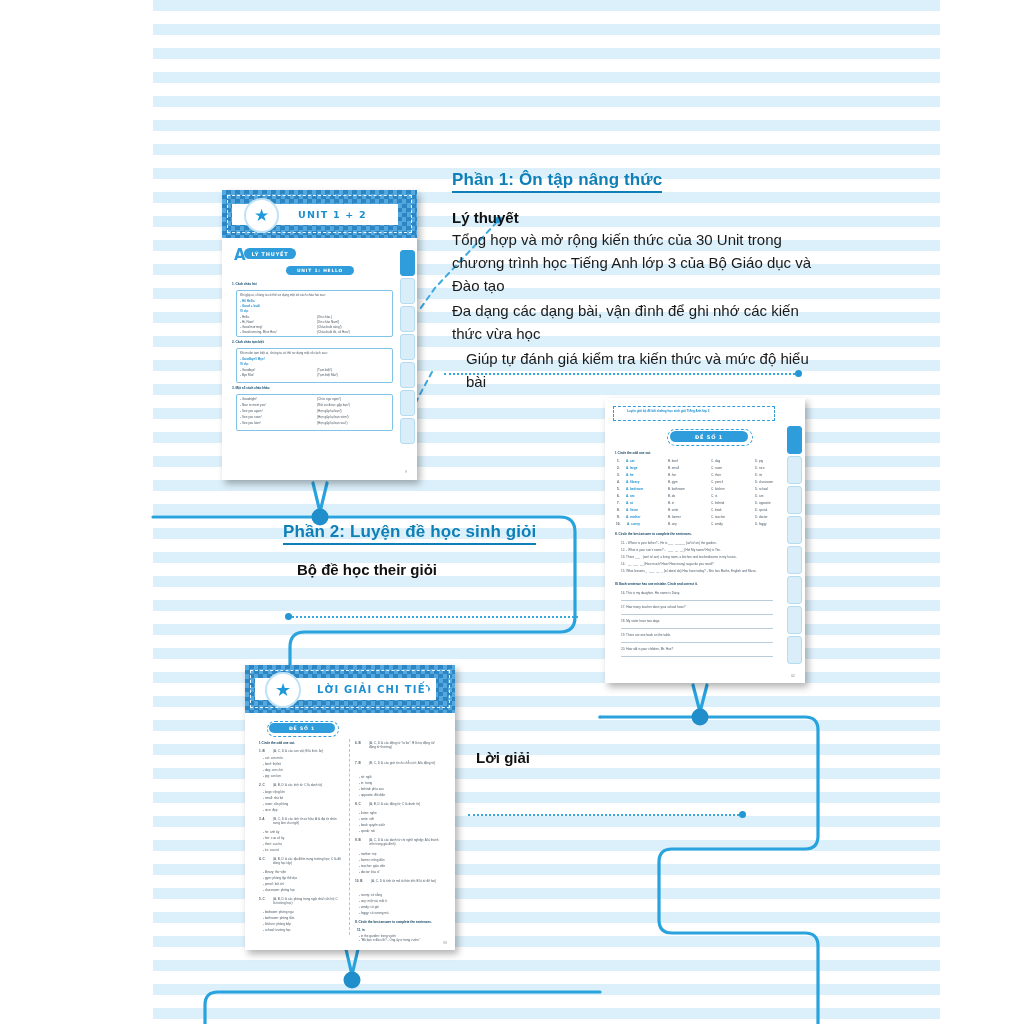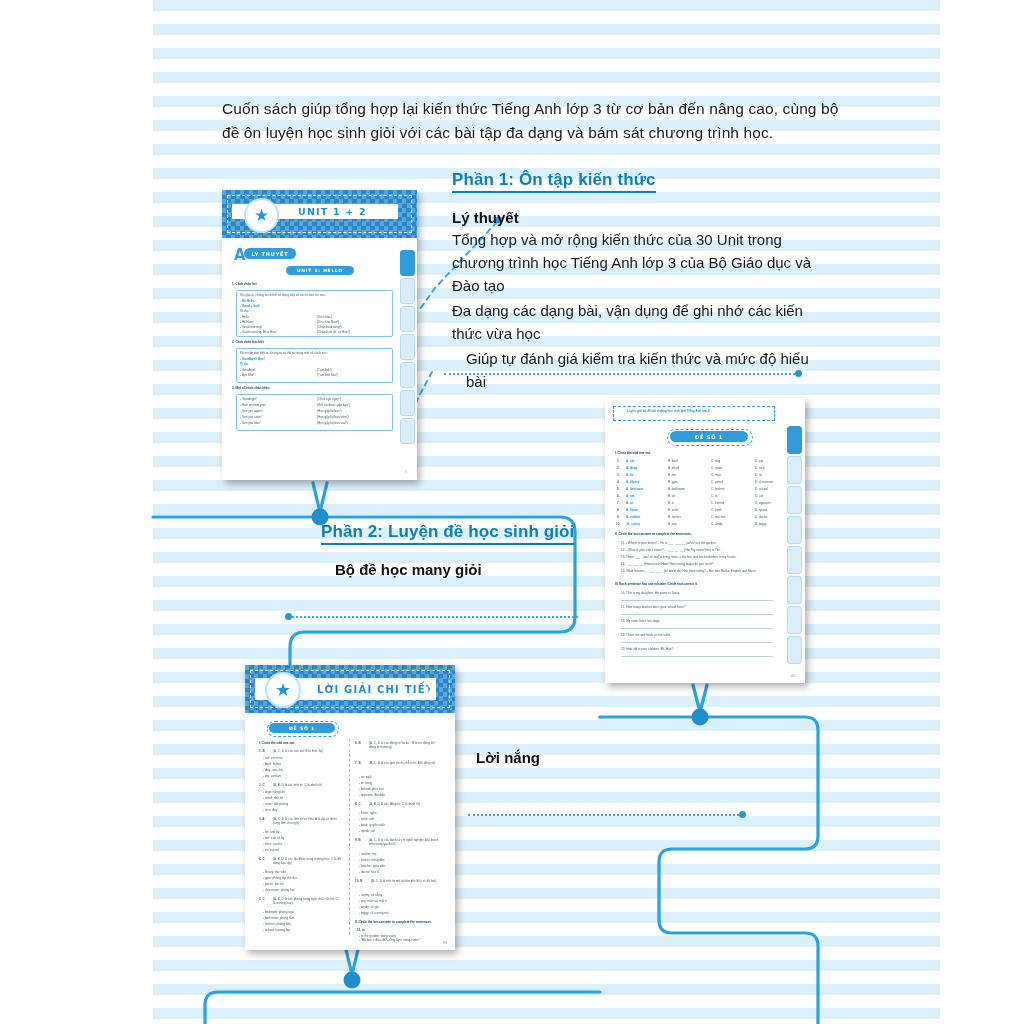--- a/index.html
+++ b/index.html
@@ -191,58 +191,57 @@
       <path d="M432,372 L418,398 L404,430"></path>
       <path d="M497,222 L435,288 L418,312"></path>
       <path d="M613,516 L650,480 L672,462"></path>
       <path d="M452,820 L426,860 L405,884"></path>
     </g>
     <circle cx="499" cy="220" r="3.4" fill="#2596d4"></circle>
     <circle cx="615" cy="518" r="3.4" fill="#2596d4"></circle>
   </svg>
 
 
-  <div class="intro">Cuốn sách giúp tổng hợp lại kiến thức Tiếng Anh lớp 3 từ cơ bản đến nâng cao, cùng bộ đề ôn luyện học sinh giỏi với các bài tập đa dạng và bám sát chương trình học.</div>
 
   <div class="block" style="left:452px;top:170px;width:370px;">
-    <div class="sec-title">Phần 1: Ôn tập kiến thức</div>
+    <div class="sec-title">Phần 1: Ôn tập nâng thức</div>
     <div class="sub-title">Lý thuyết</div>
     <div class="body-text">Tổng hợp và mở rộng kiến thức của 30 Unit trong chương trình học Tiếng Anh lớp 3 của Bộ Giáo dục và Đào tạo</div>
-    <div class="body-text">Đa dạng các dạng bài, vận dụng để ghi nhớ các kiến thức vừa học</div>
+    <div class="body-text">Đa dạng các dạng bài, vận đình để ghi nhớ các kiến thức vừa học</div>
     <div class="body-text indent">Giúp tự đánh giá kiểm tra kiến thức và mức độ hiểu bài</div>
   </div>
   <div class="dotted-tail" style="left:444px;top:371px;width:355px;">
     <div class="line"></div>
     <div class="dot" style="right:-3px;"></div>
   </div>
 
-  <div class="block" style="left:283px;top:522px;width:305px;margin-left:38px;">
+  <div class="block" style="left:283px;top:522px;width:305px;">
     <div class="sec-title">Phần 2: Luyện đề học sinh giỏi</div>
-    <div class="sub-title indent">Bộ đề học many giỏi</div>
+    <div class="sub-title indent">Bộ đề học their giỏi</div>
   </div>
   <div class="dotted-tail" style="left:288px;top:614px;width:290px;">
     <div class="line"></div>
     <div class="dot" style="left:-3px;"></div>
   </div>
 
   <div class="block" style="left:476px;top:742px;width:330px;">
-    <div class="sub-title">Lời nắng</div>
+    <div class="sub-title">Lời giải</div>
   </div>
   <div class="dotted-tail" style="left:468px;top:812px;width:275px;">
     <div class="line"></div>
     <div class="dot" style="right:-3px;"></div>
   </div>
 
   <div class="page" style="left:222px;top:190px;width:195px;height:290px;">
     <div class="page-inner">
 
       <div class="check-band" style="height:48px;">
         <div class="band-dash"></div>
       </div>
-      <div class="ribbon" style="left:10px;top:14px;width:165px;height:15px;">
+      <div class="ribbon" style="left:10px;top:14px;width:165px;height:21px;">
         <span class="ribbon-label" style="font-size:9.5px;margin-left:66px;">UNIT 1 + 2</span>
       </div>
       <div class="star-badge" style="left:22px;top:8px;width:31px;height:31px;font-size:17px;">★</div>
 
       <div style="position:absolute;left:12px;top:56px;font-size:15px;font-weight:bold;color:#2f9ddb;font-family:'DejaVu Sans',sans-serif;">A</div>
       <div class="pill" style="left:22px;top:58px;width:52px;height:11px;font-size:5px;">LÝ THUYẾT</div>
 
       <div class="pill" style="left:64px;top:76px;width:68px;height:9px;font-size:4.4px;">UNIT 1: HELLO</div>
 
       <div class="mini b" style="left:10px;top:92px;">1. Cách chào hỏi</div>

